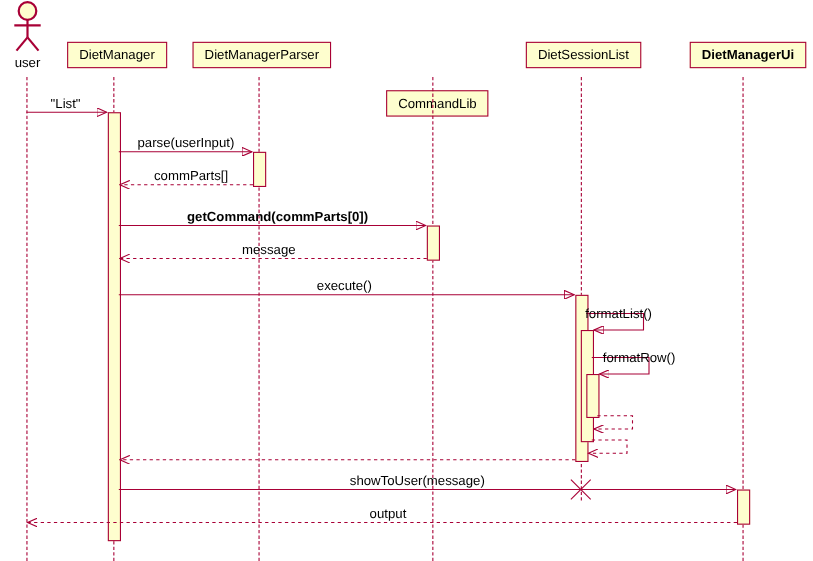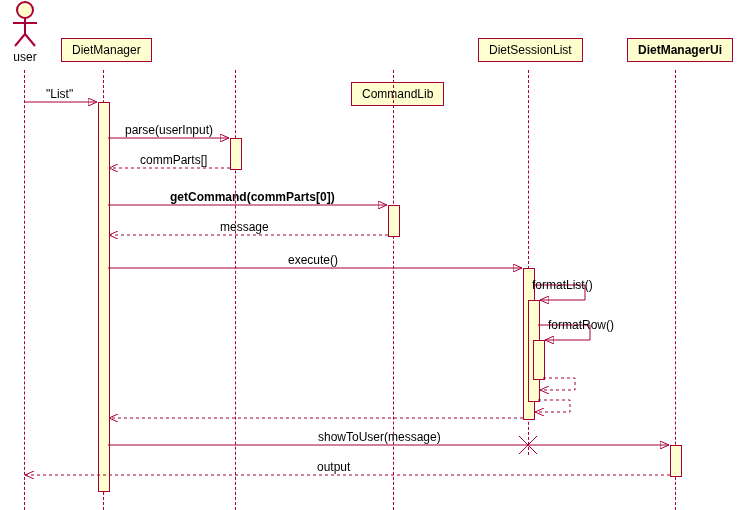--- a/index.html
+++ b/index.html
@@ -66,20 +66,21 @@
       <circle cx="17" cy="9" r="8"></circle>
       <line x1="17" y1="17" x2="17" y2="33"></line>
       <line x1="5" y1="22" x2="29" y2="22"></line>
       <line x1="17" y1="33" x2="7" y2="45"></line>
       <line x1="17" y1="33" x2="27" y2="45"></line>
     </svg>
     <div>user</div>
   </div>
 
   <div class="participant-box" style="left:61px;  top:38px;"><span>DietManager</span></div>
+  <div class="participant-box" style="left:175px; top:38px;"><span>DietManagerParser</span></div>
   <div class="participant-box" style="left:351px; top:38px;margin-top:44px;"><span>CommandLib</span></div>
   <div class="participant-box" style="left:478px; top:38px;"><span>DietSessionList</span></div>
   <div class="participant-box" style="left:627px; top:38px;font-weight:bold;"><span>DietManagerUi</span></div>
 
   <div class="lifeline" style="left:24px;"></div>
   <div class="lifeline" style="left:103px;"></div>
   <div class="lifeline" style="left:235px;"></div>
   <div class="lifeline" style="left:393px;"></div>
   <div class="lifeline" style="left:528px; height:385px;"></div>
   <div class="lifeline" style="left:675px;"></div>
@@ -141,15 +142,15 @@
 
   <div class="msg-label" style="left:46px;  top:87px;">"List"</div>
   <div class="msg-label" style="left:125px; top:123px;">parse(userInput)</div>
   <div class="msg-label" style="left:140px; top:153px;">commParts[]</div>
   <div class="msg-label" style="left:170px; top:190px;font-weight:bold;">getCommand(commParts[0])</div>
   <div class="msg-label" style="left:220px; top:220px;">message</div>
   <div class="msg-label" style="left:288px; top:253px;">execute()</div>
   <div class="msg-label" style="left:532px; top:278px;">formatList()</div>
   <div class="msg-label" style="left:548px; top:318px;">formatRow()</div>
   <div class="msg-label" style="left:318px; top:430px;">showToUser(message)</div>
-  <div class="msg-label" style="left:317px; top:460px;">output</div>
+  <div class="msg-label" style="left:336px; top:460px;">output</div>
 
 </div>
 
 </body></html>

